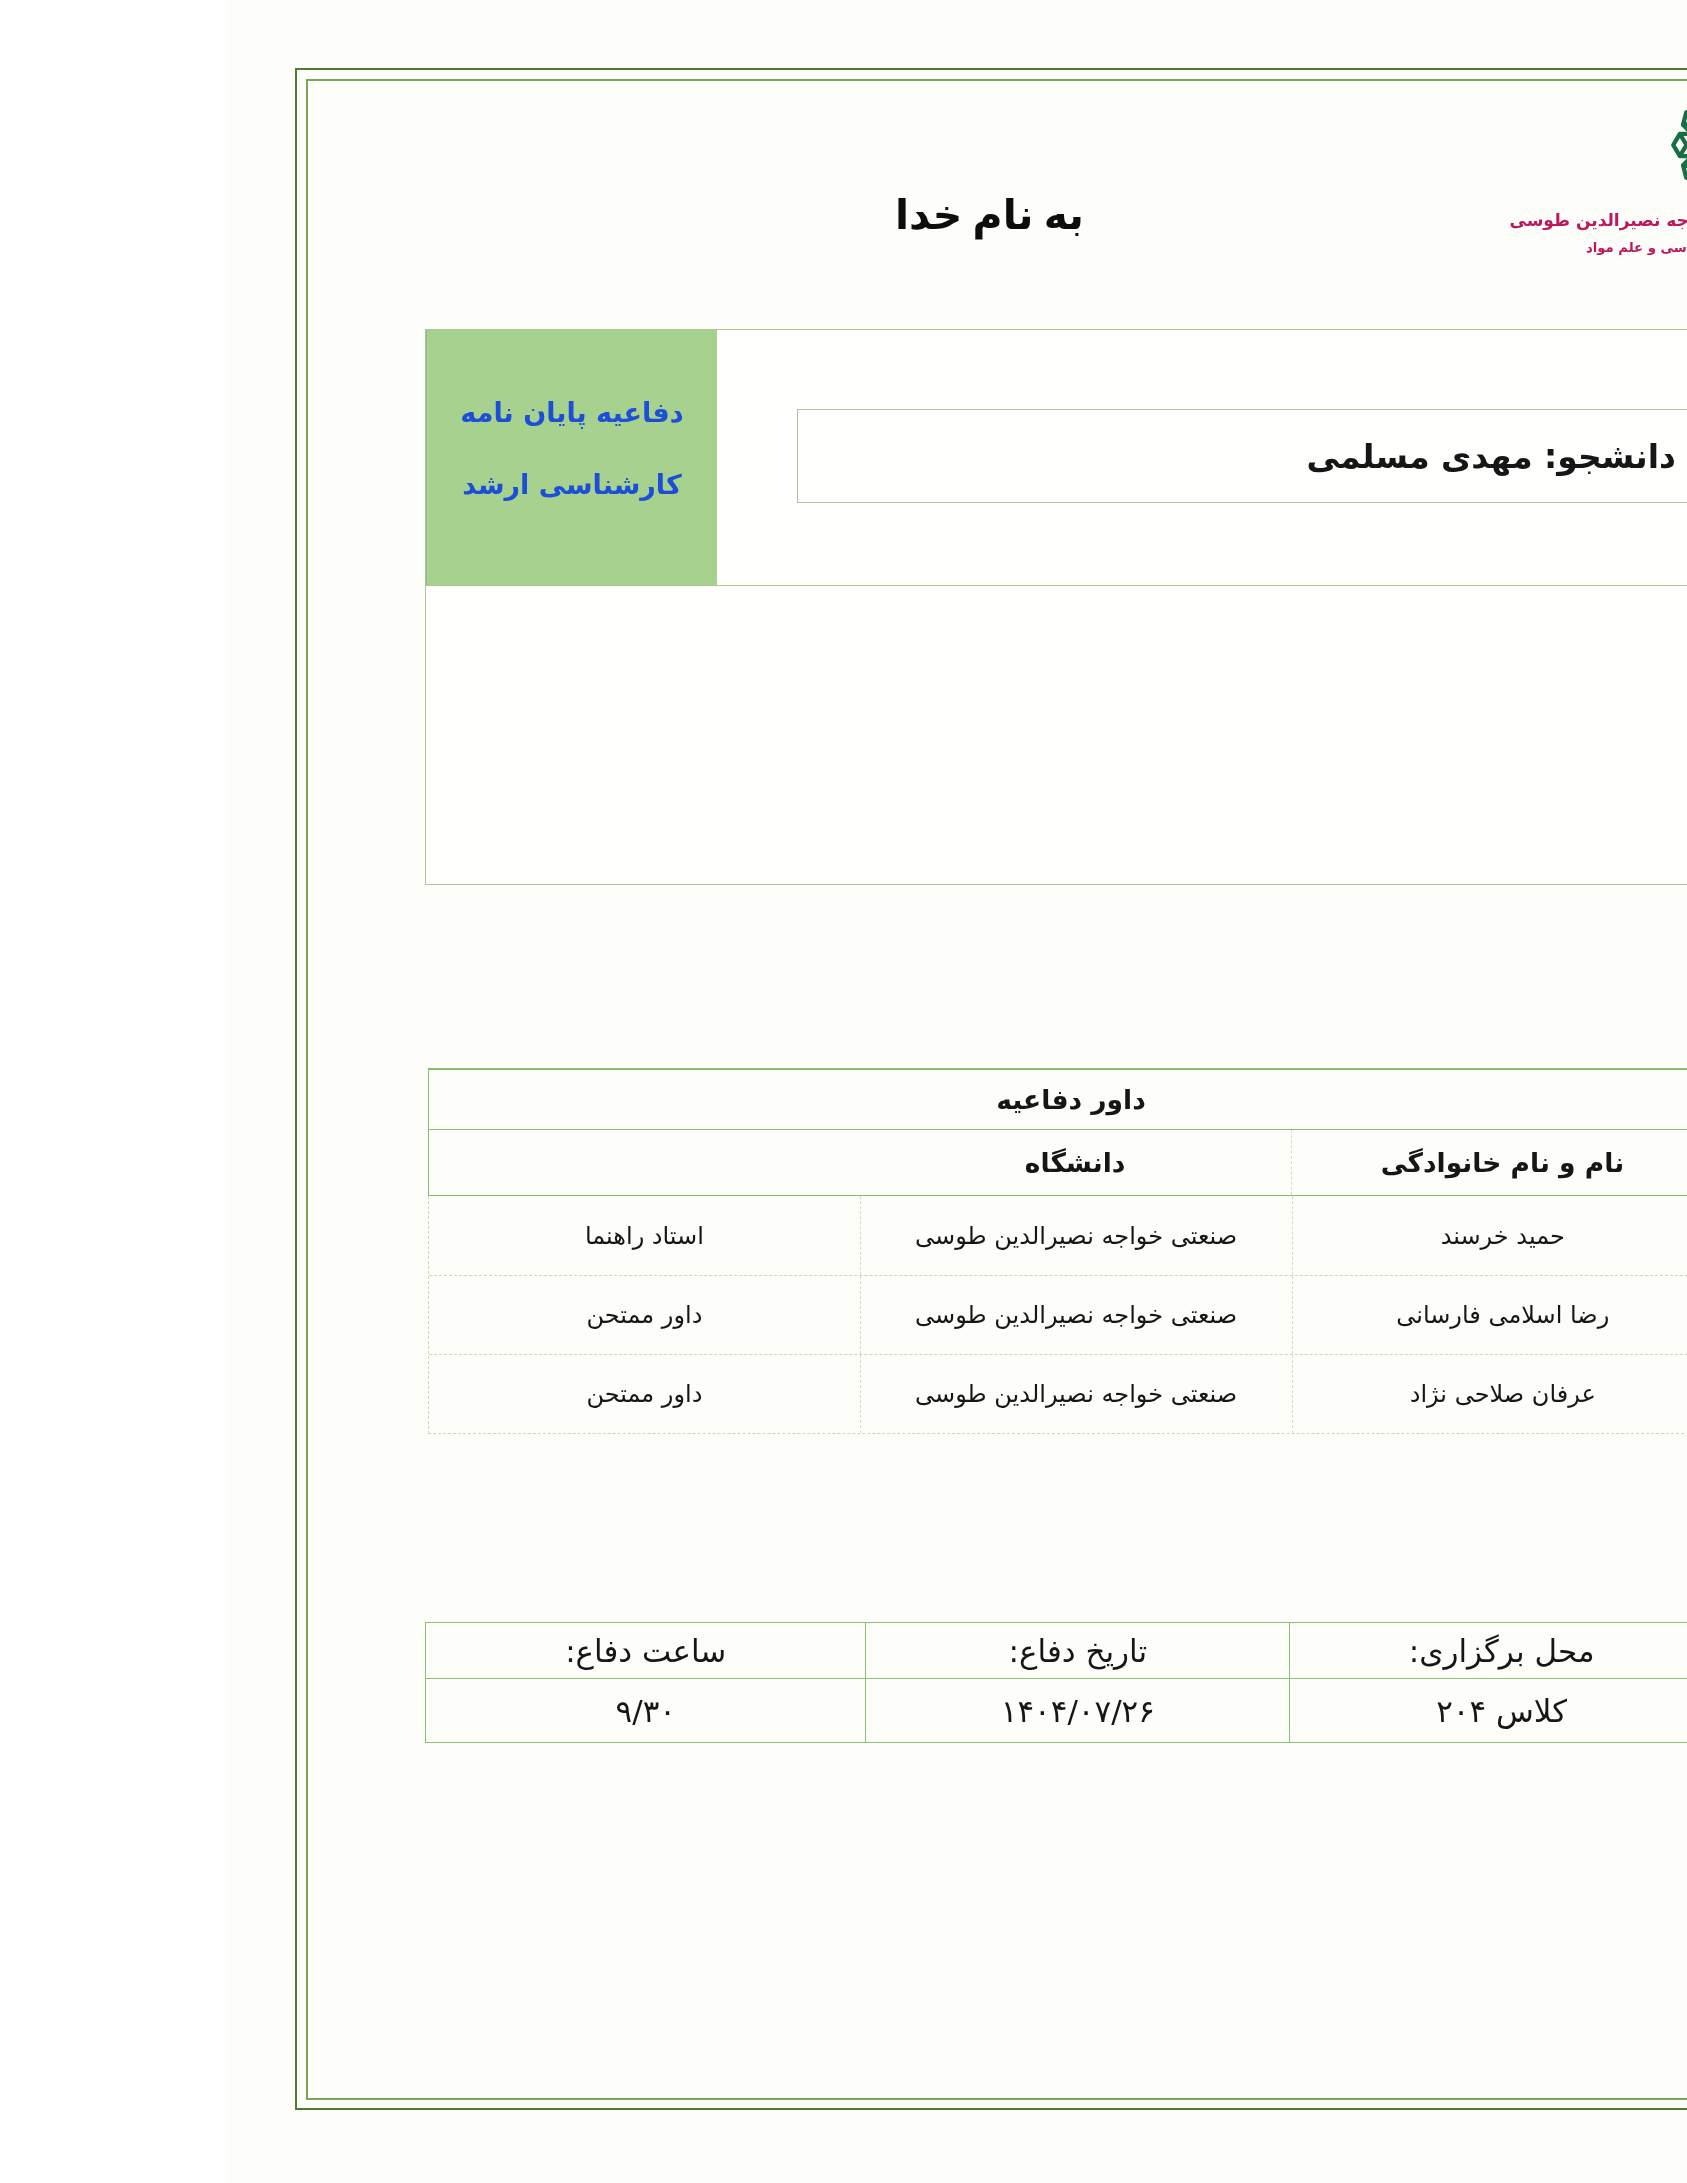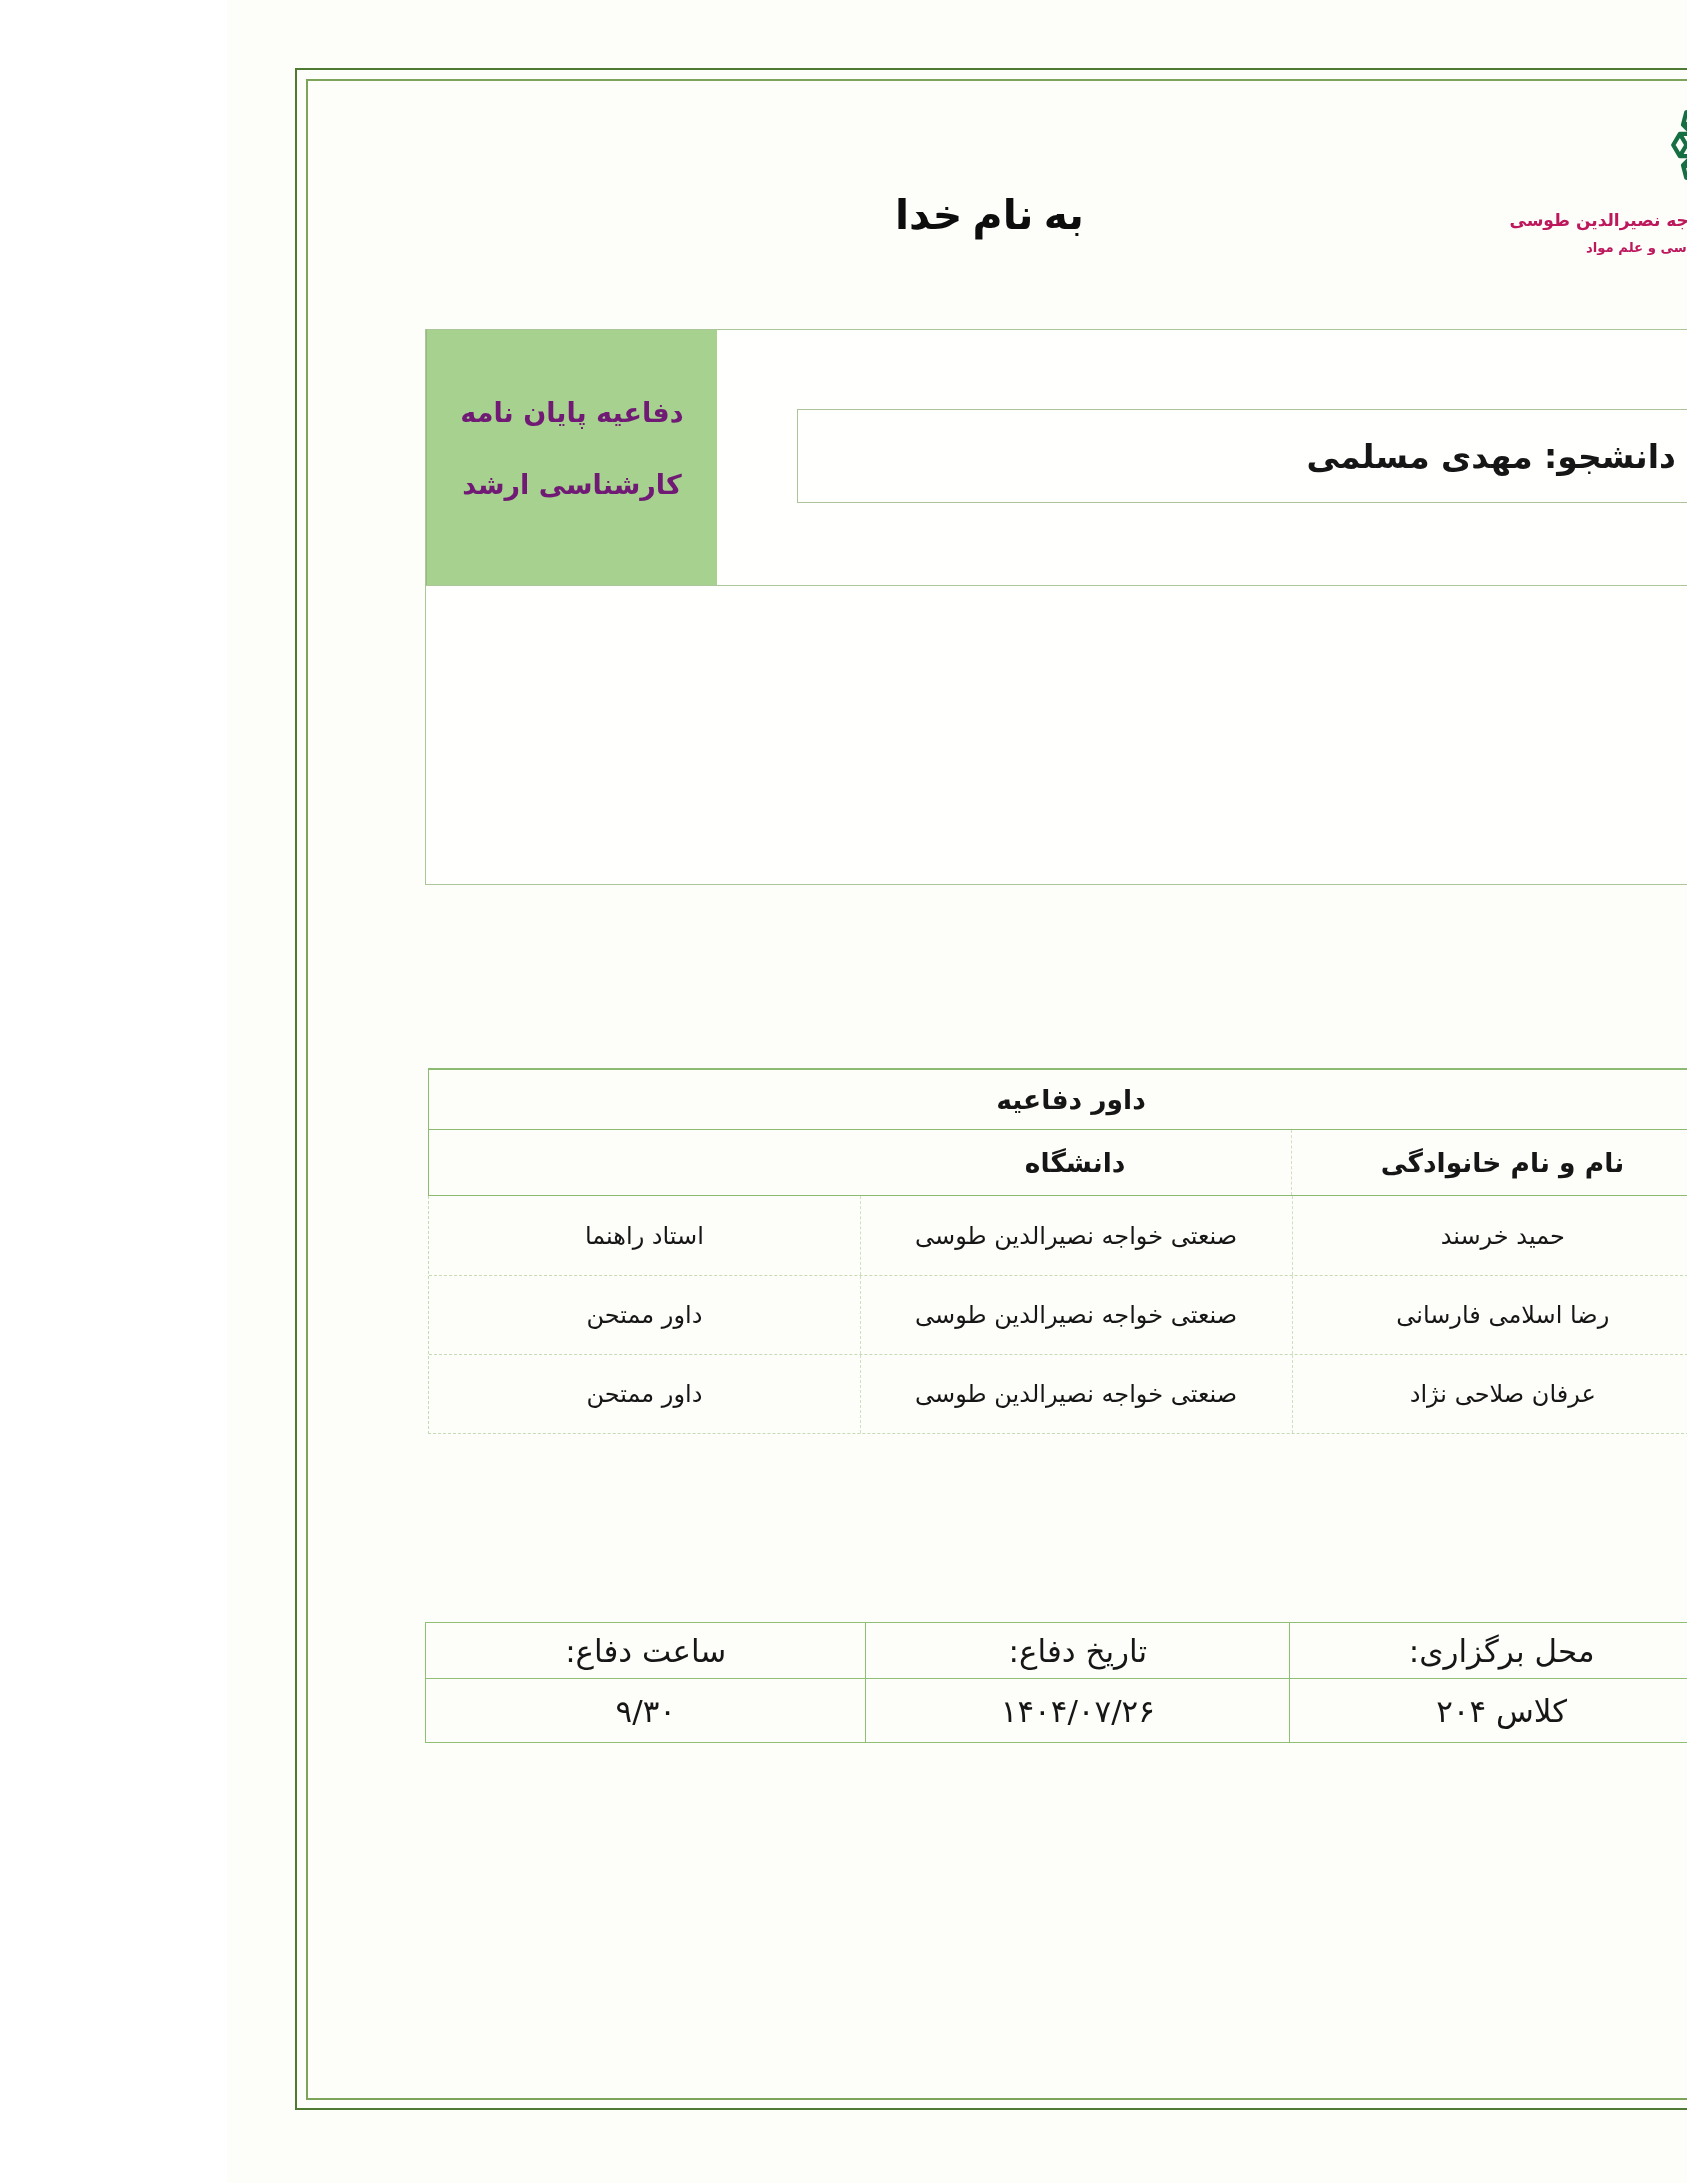--- a/index.html
+++ b/index.html
@@ -84,21 +84,21 @@
     width: 291px; height: 100%;
     background: #a6d18e;
     border-left: 1.8px solid #97b884;
     box-sizing: border-box;
     text-align: center;
     padding-top: 67px;
   }
   .green-cell .gline {
     font-size: 27px;
     font-weight: bold;
-    color: #701a75;
+    color: #1d4ed8;
   }
   .green-cell .gline + .gline { margin-top: 41px; }
   .student-box {
     position: absolute;
     left: 371px; top: 79px;
     width: 903px; height: 94px;
     border: 1.8px solid #aec29c;
     box-sizing: border-box;
     display: flex;
     align-items: center;

